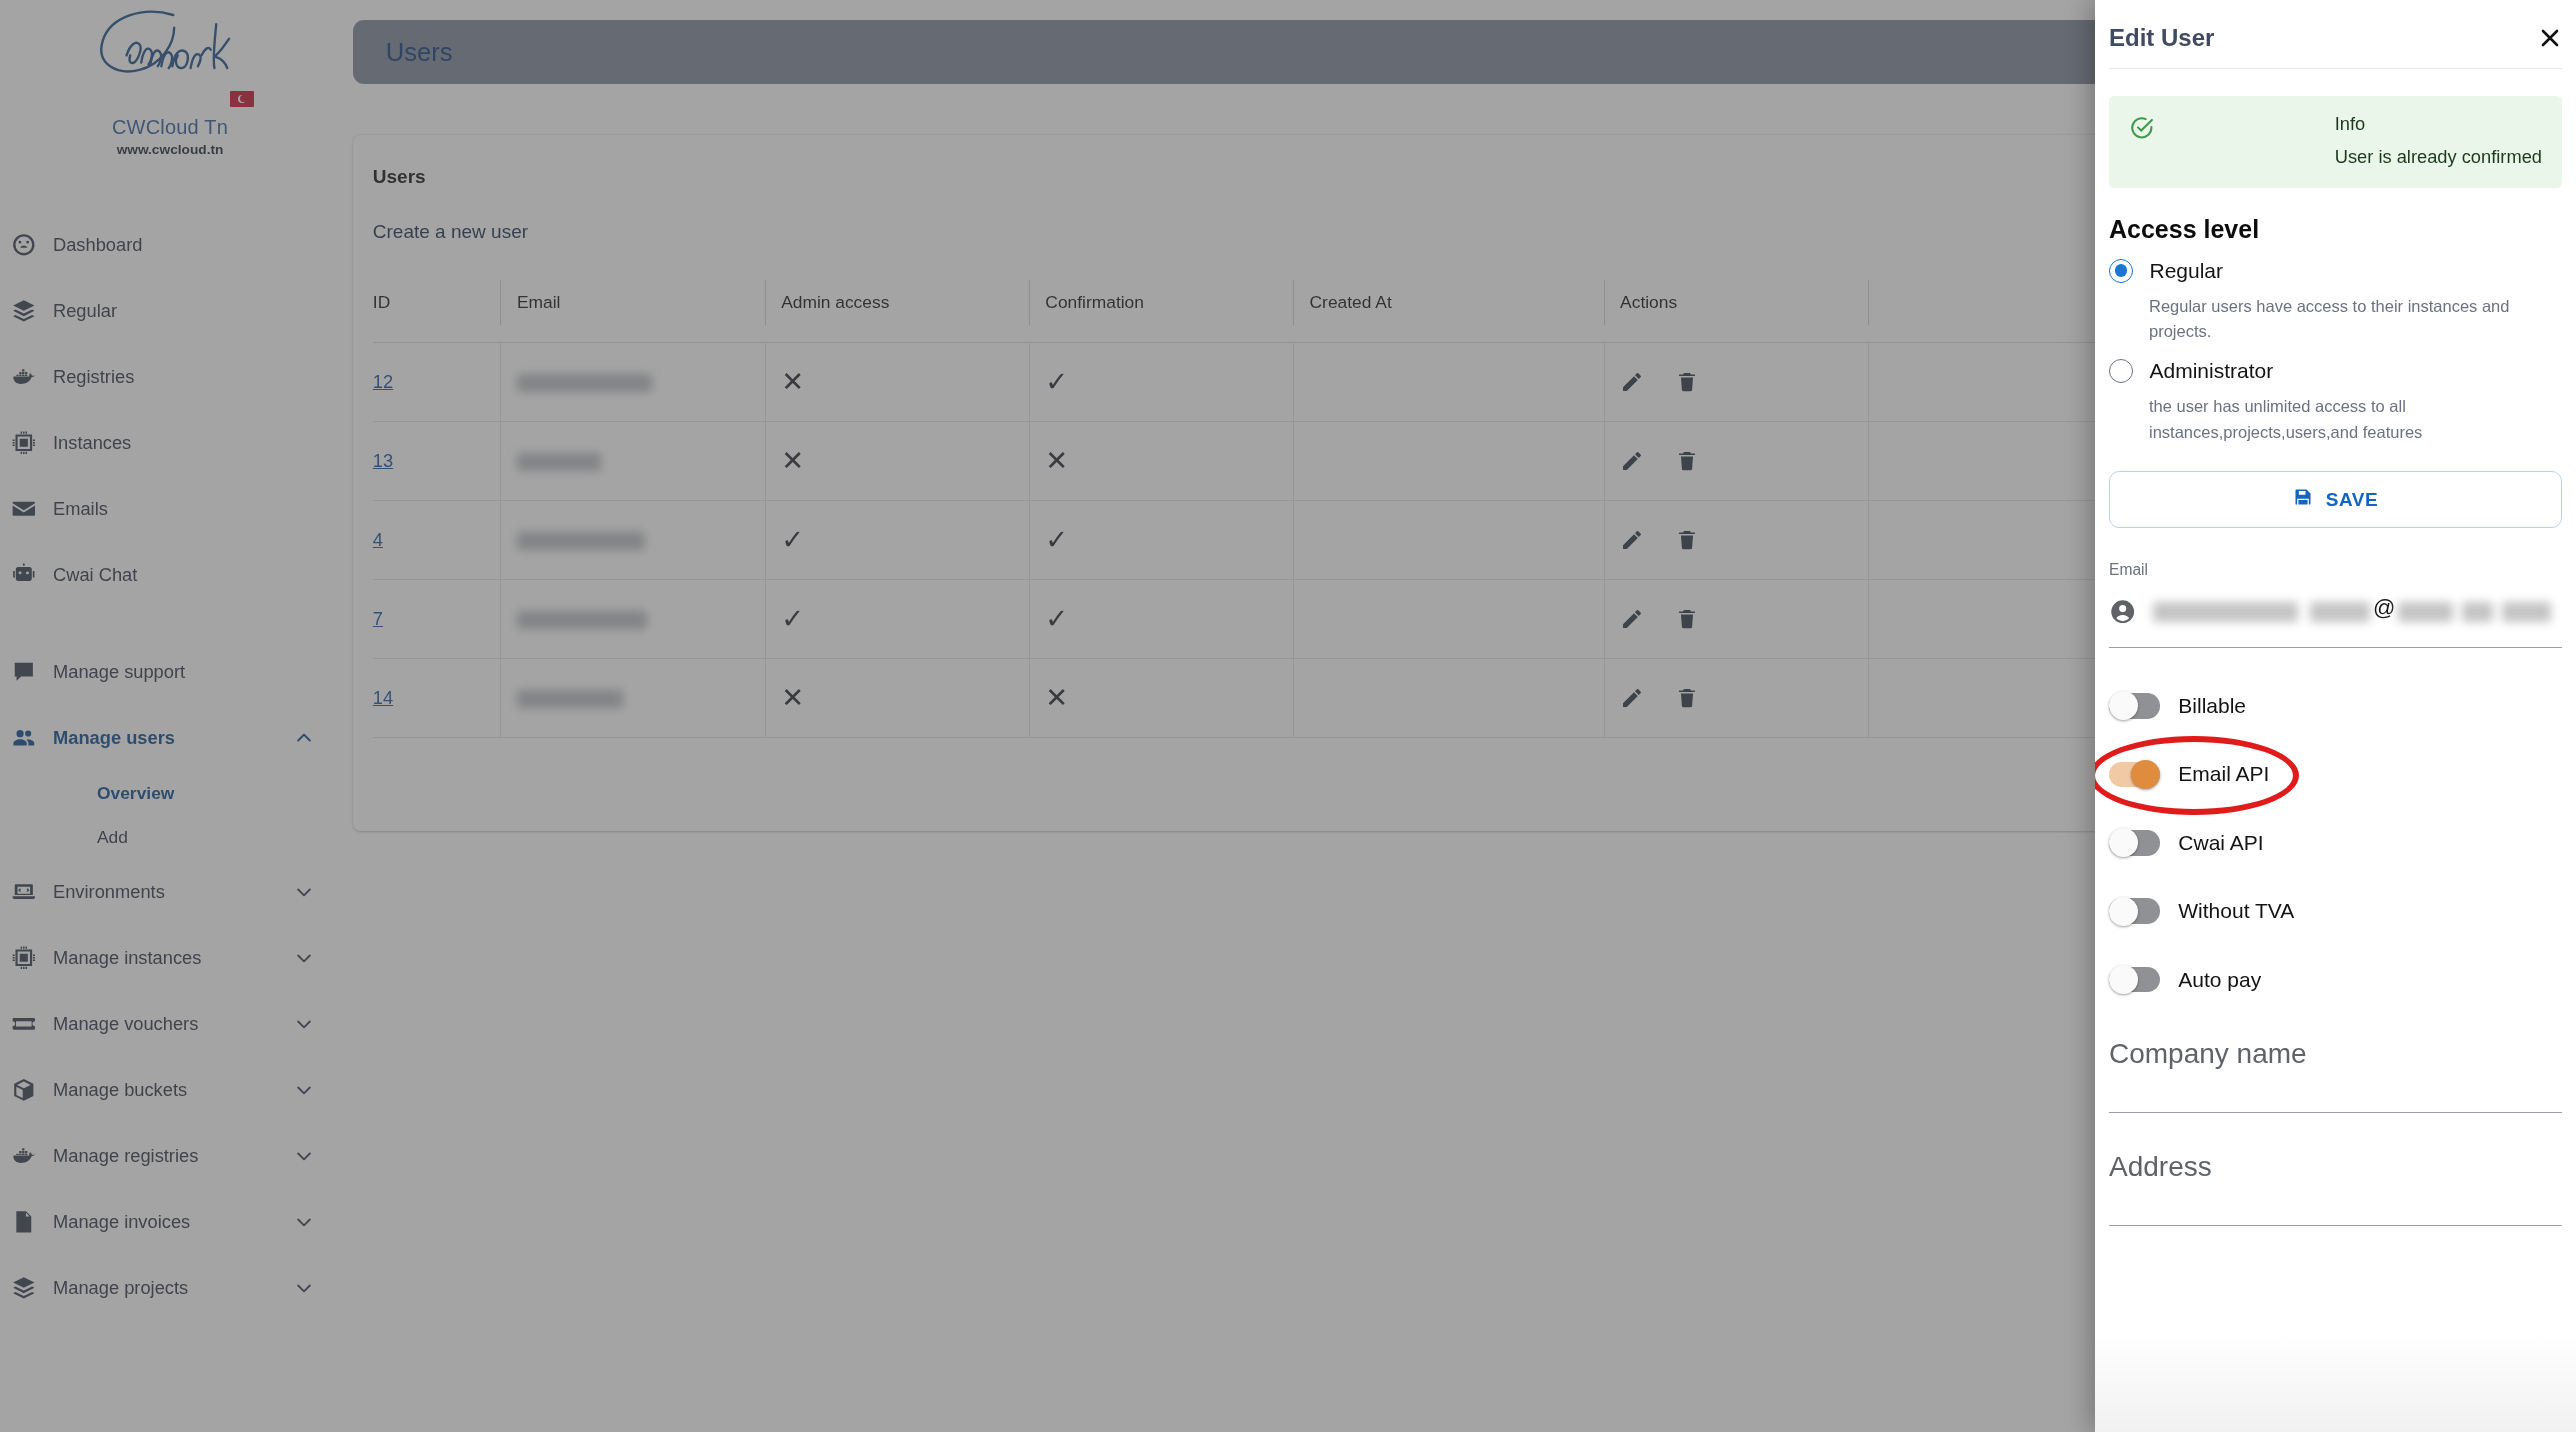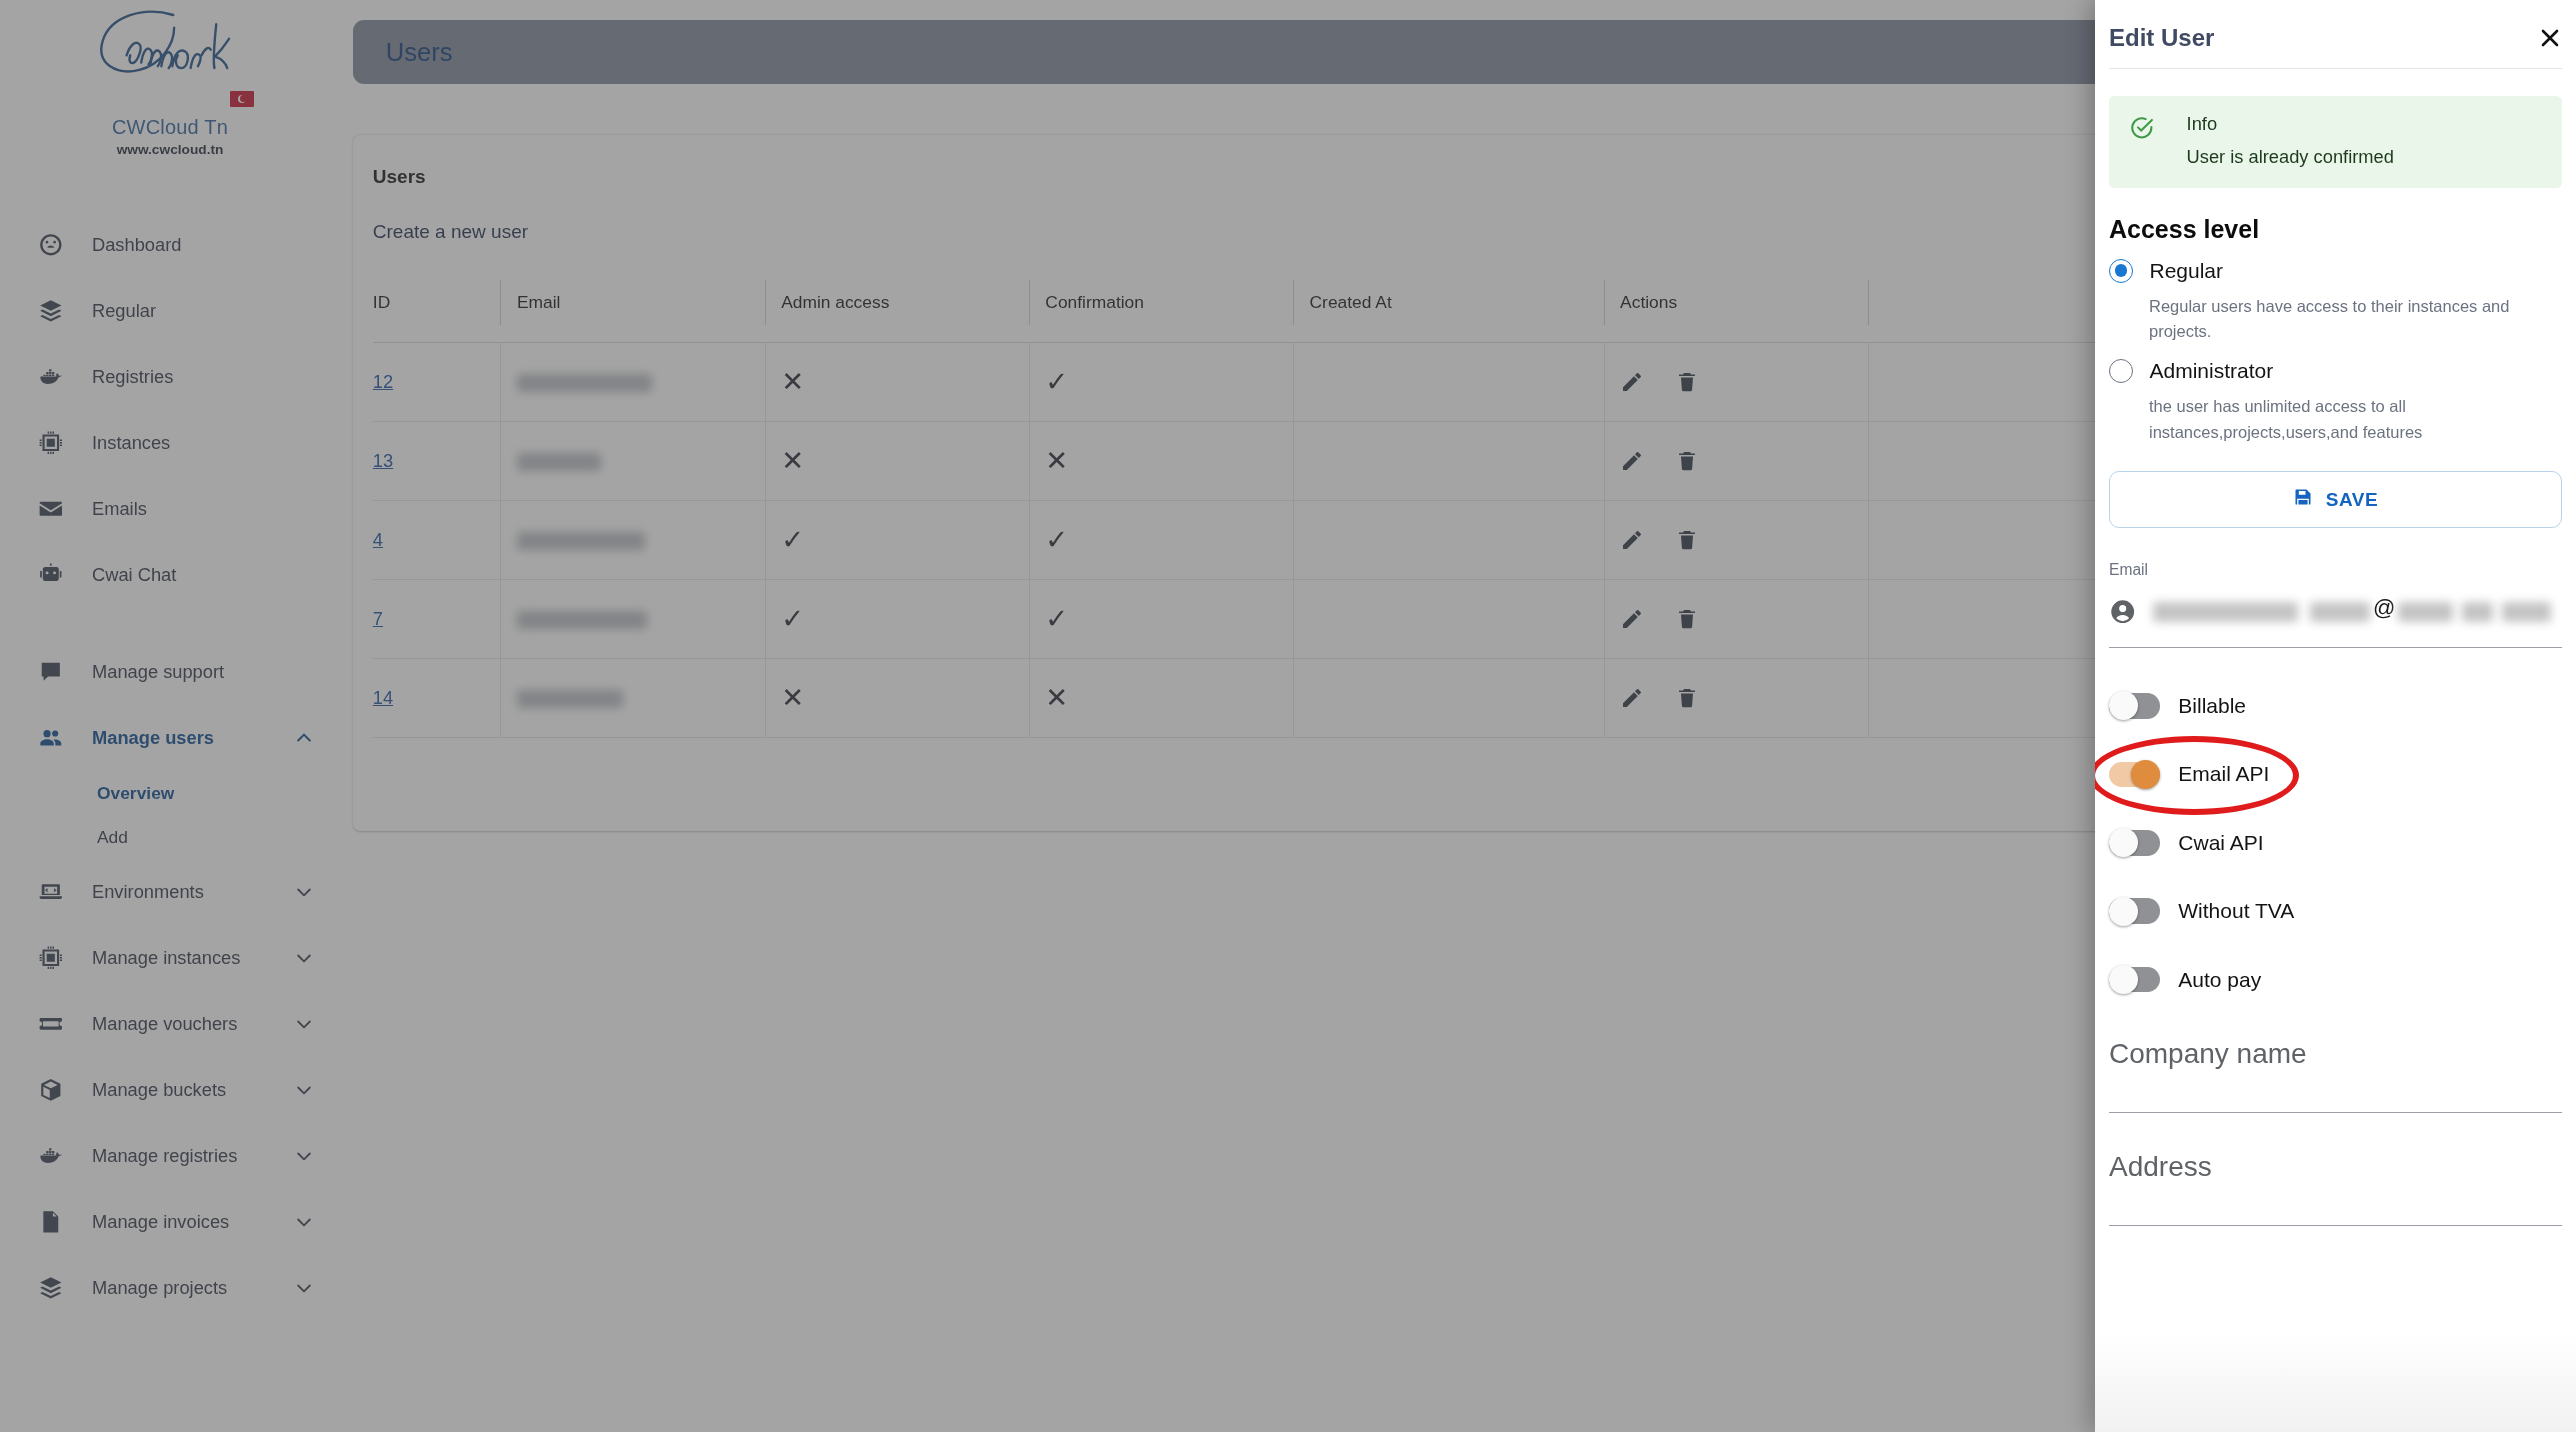--- a/index.html
+++ b/index.html
@@ -35,22 +35,22 @@
   .flag .moon::after { content:""; position:absolute; left:2.3px; top:0.5px; width:6.4px; height:7.3px; border-radius:50%; background:#c8102e; }
   .logo-name { font-size: 20px; color: #2d5f9a; letter-spacing: 0.2px; margin-top: 3.7px; }
   .logo-url  { font-size: 13.7px; color:#1f2937; font-weight: 700; margin-top: 3.7px; }
 
   .nav-group {
     background: #ffffff;
     border-top-right-radius: 25.6px;
   }
   .nav-group.shaded { background: #ffffff; }
   .nav-item {
-    display:flex; align-items:center; gap: 12px;
-    height: 66px; padding-left: 38px; cursor:pointer;
+    display:flex; align-items:center; gap: 0;
+    height: 66px; padding-left: 11px; cursor:pointer;
     position: relative;
   }
   .nav-item .ico { width: 42px; flex: 0 0 42px; display:flex; align-items:center; justify-content:flex-start; color:#333c4d; }
   .nav-item .ico svg { width: 25.6px; height: 25.6px; fill:#333c4d; }
   .nav-item .lbl { font-size: 18.3px; color:#2f3545; white-space:nowrap; }
   .nav-item .chev { margin-left:auto; margin-right: 25.6px; color:#333c4d; display:flex; }
   .nav-item .chev svg { width: 20px; height: 20px; }
   .nav-item.active .lbl { color:#0a4a8f; font-weight:700; }
   .nav-item.active .ico svg { fill:#0a4a8f; }
   .nav-item.active .chev svg { stroke:#0a4a8f; }
@@ -120,21 +120,21 @@
   }
   .drawer-inner { padding: 0 14px; height:100%; }
   .drawer-head { display:flex; align-items:center; height: 68px; padding-top: 7.3px; }
   .drawer-head .dt { font-size: 24px; font-weight: 700; color:#414a63; }
   .drawer-head .x { margin-left:auto; cursor:pointer; display:flex; }
   .drawer-head .x svg { width: 24px; height: 24px; stroke:#111; }
   .drawer-rule { height:0.9px; background:#e6e6e6; margin-bottom: 27.4px; }
 
   .alert {
     background:#eaf6ea; border-radius:5.5px; padding: 16.5px 20px 20px 20px;
-    display:flex; gap: 32px; align-items:flex-start;
+    display:flex; gap: 14px; align-items:flex-start;justify-content:space-between;
   }
   .alert .ai { flex:0 0 25.6px; margin-top: 1.8px; }
   .alert .ai svg { width: 25.6px; height: 25.6px; }
   .alert .atitle { font-size: 18.3px; color:#1d3a1e; }
   .alert .amsg { font-size: 18.3px; color:#1d3a1e; margin-top: 11px; }
 
   .sect-title { font-size: 25px; font-weight:700; color:#0c0c0c; margin: 27.4px 0 7.3px 0; }
 
   .radio-row { display:flex; align-items:center; gap: 16.5px; margin-top: 14.6px; }
   .radio {

